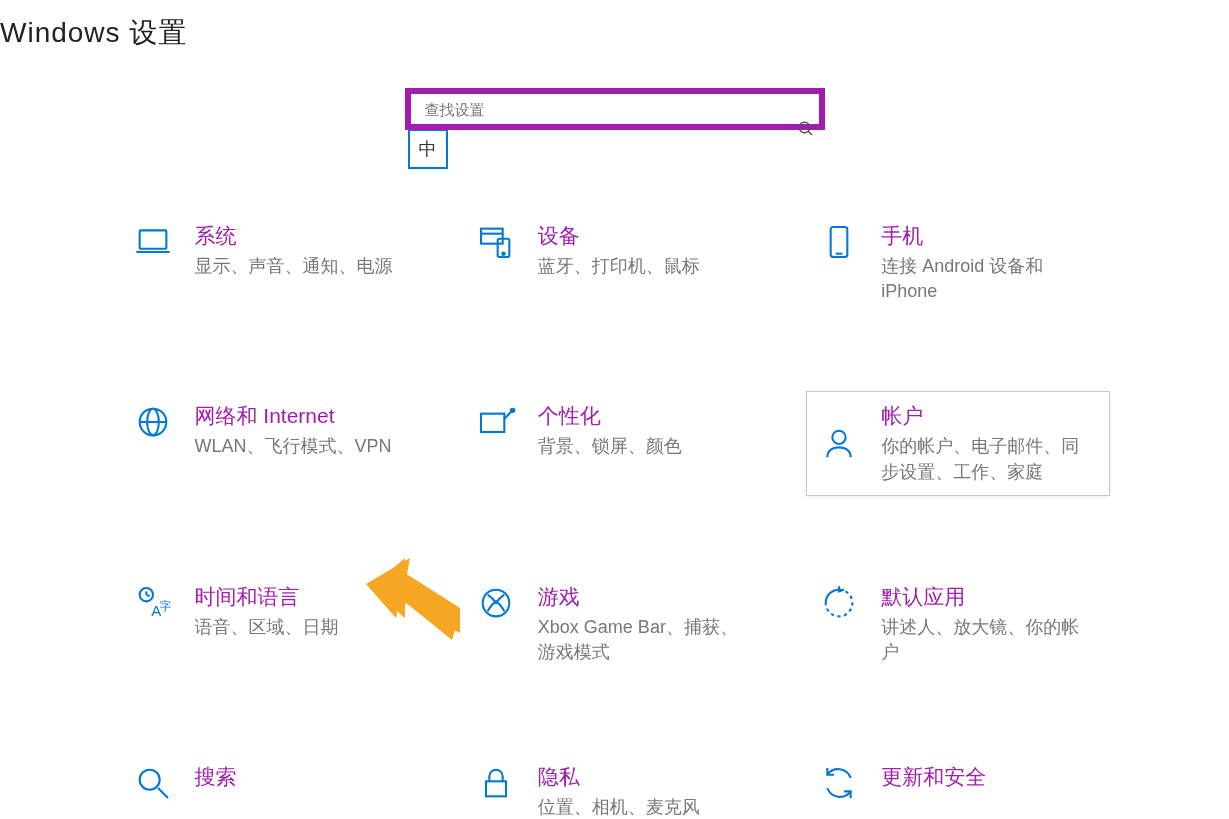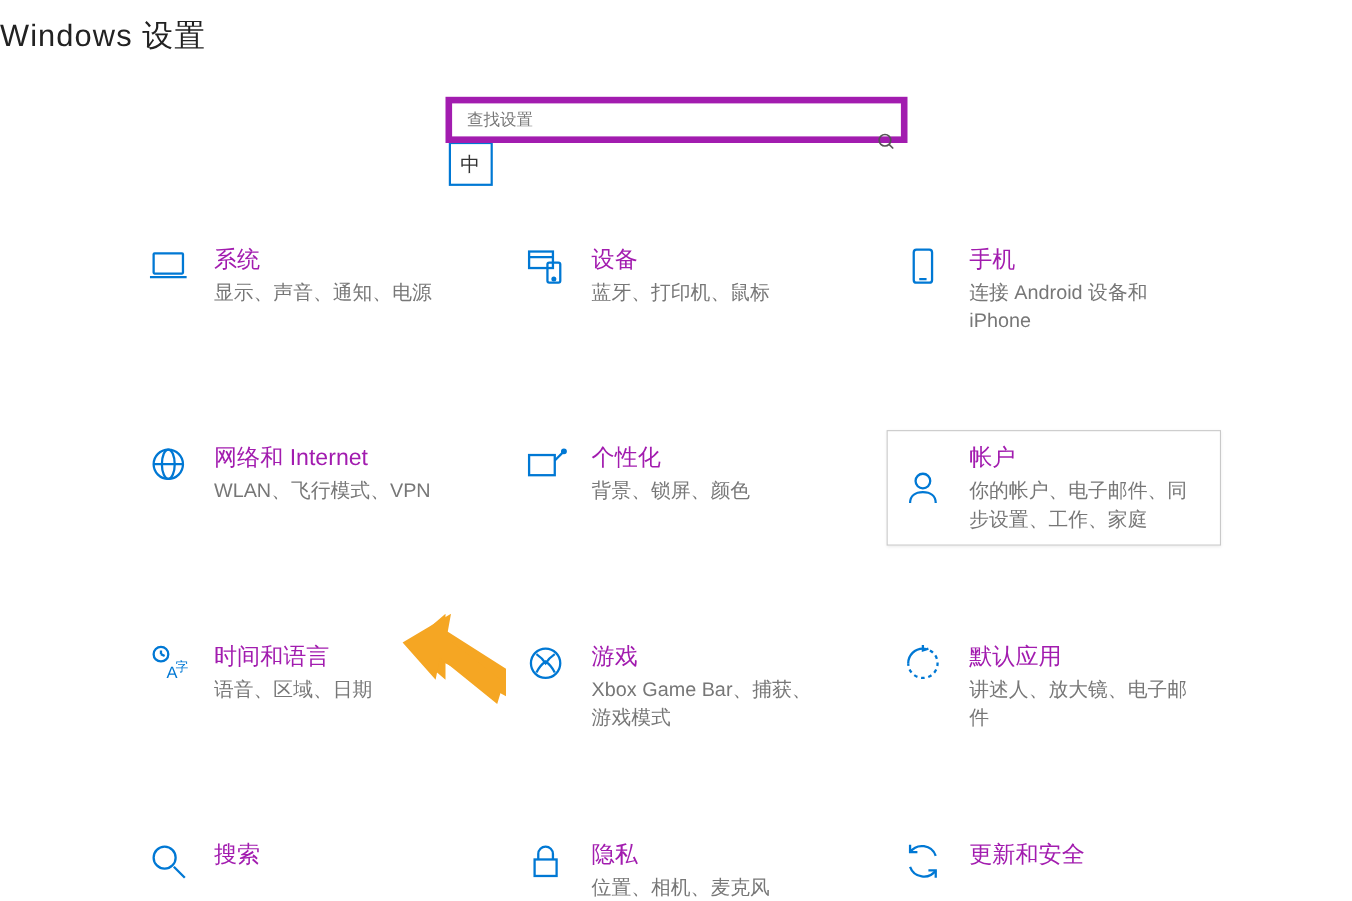--- a/index.html
+++ b/index.html
@@ -237,21 +237,21 @@
   <div class="tile">
     <span class="tile-icon">
       <svg viewBox="0 0 48 48" width="40" height="40" fill="none" stroke="currentColor" stroke-width="2.5">
         <path d="M24 8 A16 16 0 1 1 8 24" stroke-dasharray="4 4"></path>
         <path d="M24 8 A16 16 0 0 0 8 24"></path>
         <polyline points="24,4 24,10 30,8"></polyline>
       </svg>
     </span>
     <div class="tile-text">
       <div class="tile-title">默认应用</div>
-      <div class="tile-desc">讲述人、放大镜、电子邮件</div>
+      <div class="tile-desc">讲述人、放大镜、你的帐户</div>
     </div>
   </div>
 
   <div class="tile">
     <span class="tile-icon">
       <svg viewBox="0 0 48 48" width="40" height="40" fill="none" stroke="currentColor" stroke-width="2.5">
         <circle cx="20" cy="20" r="12"></circle>
           <line x1="30" y1="30" x2="42" y2="42"></line>
       </svg>
     </span>

